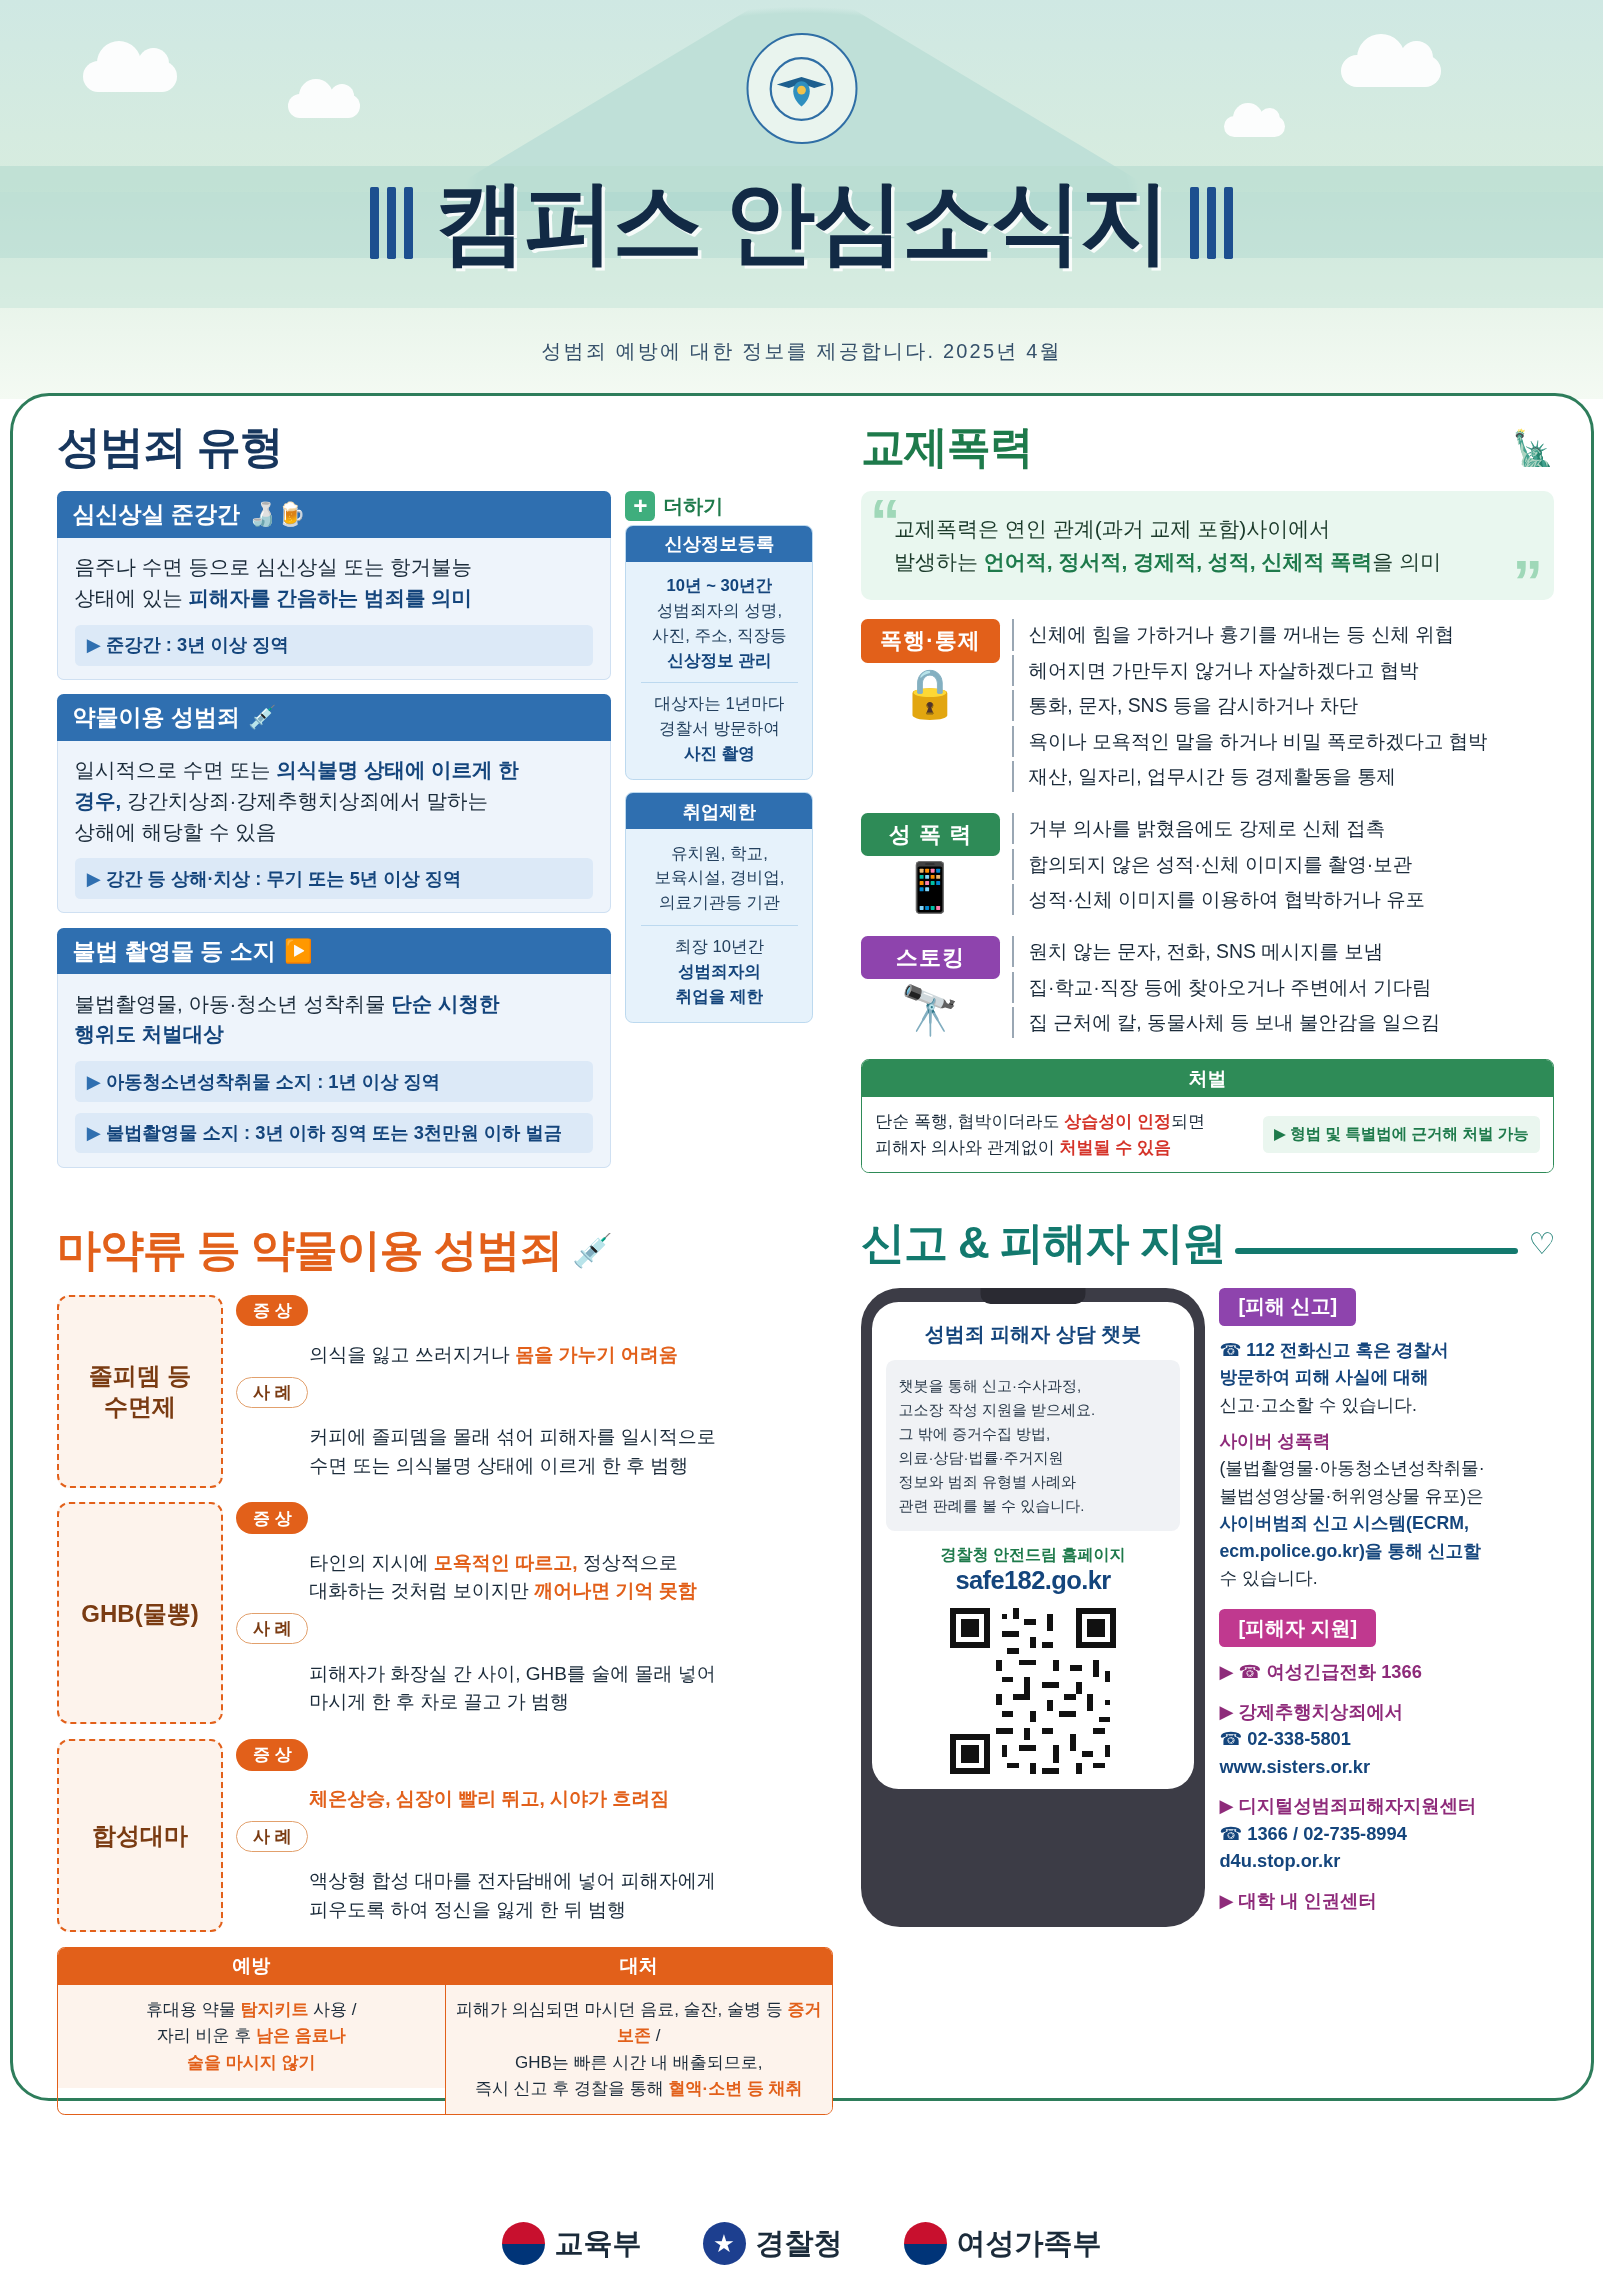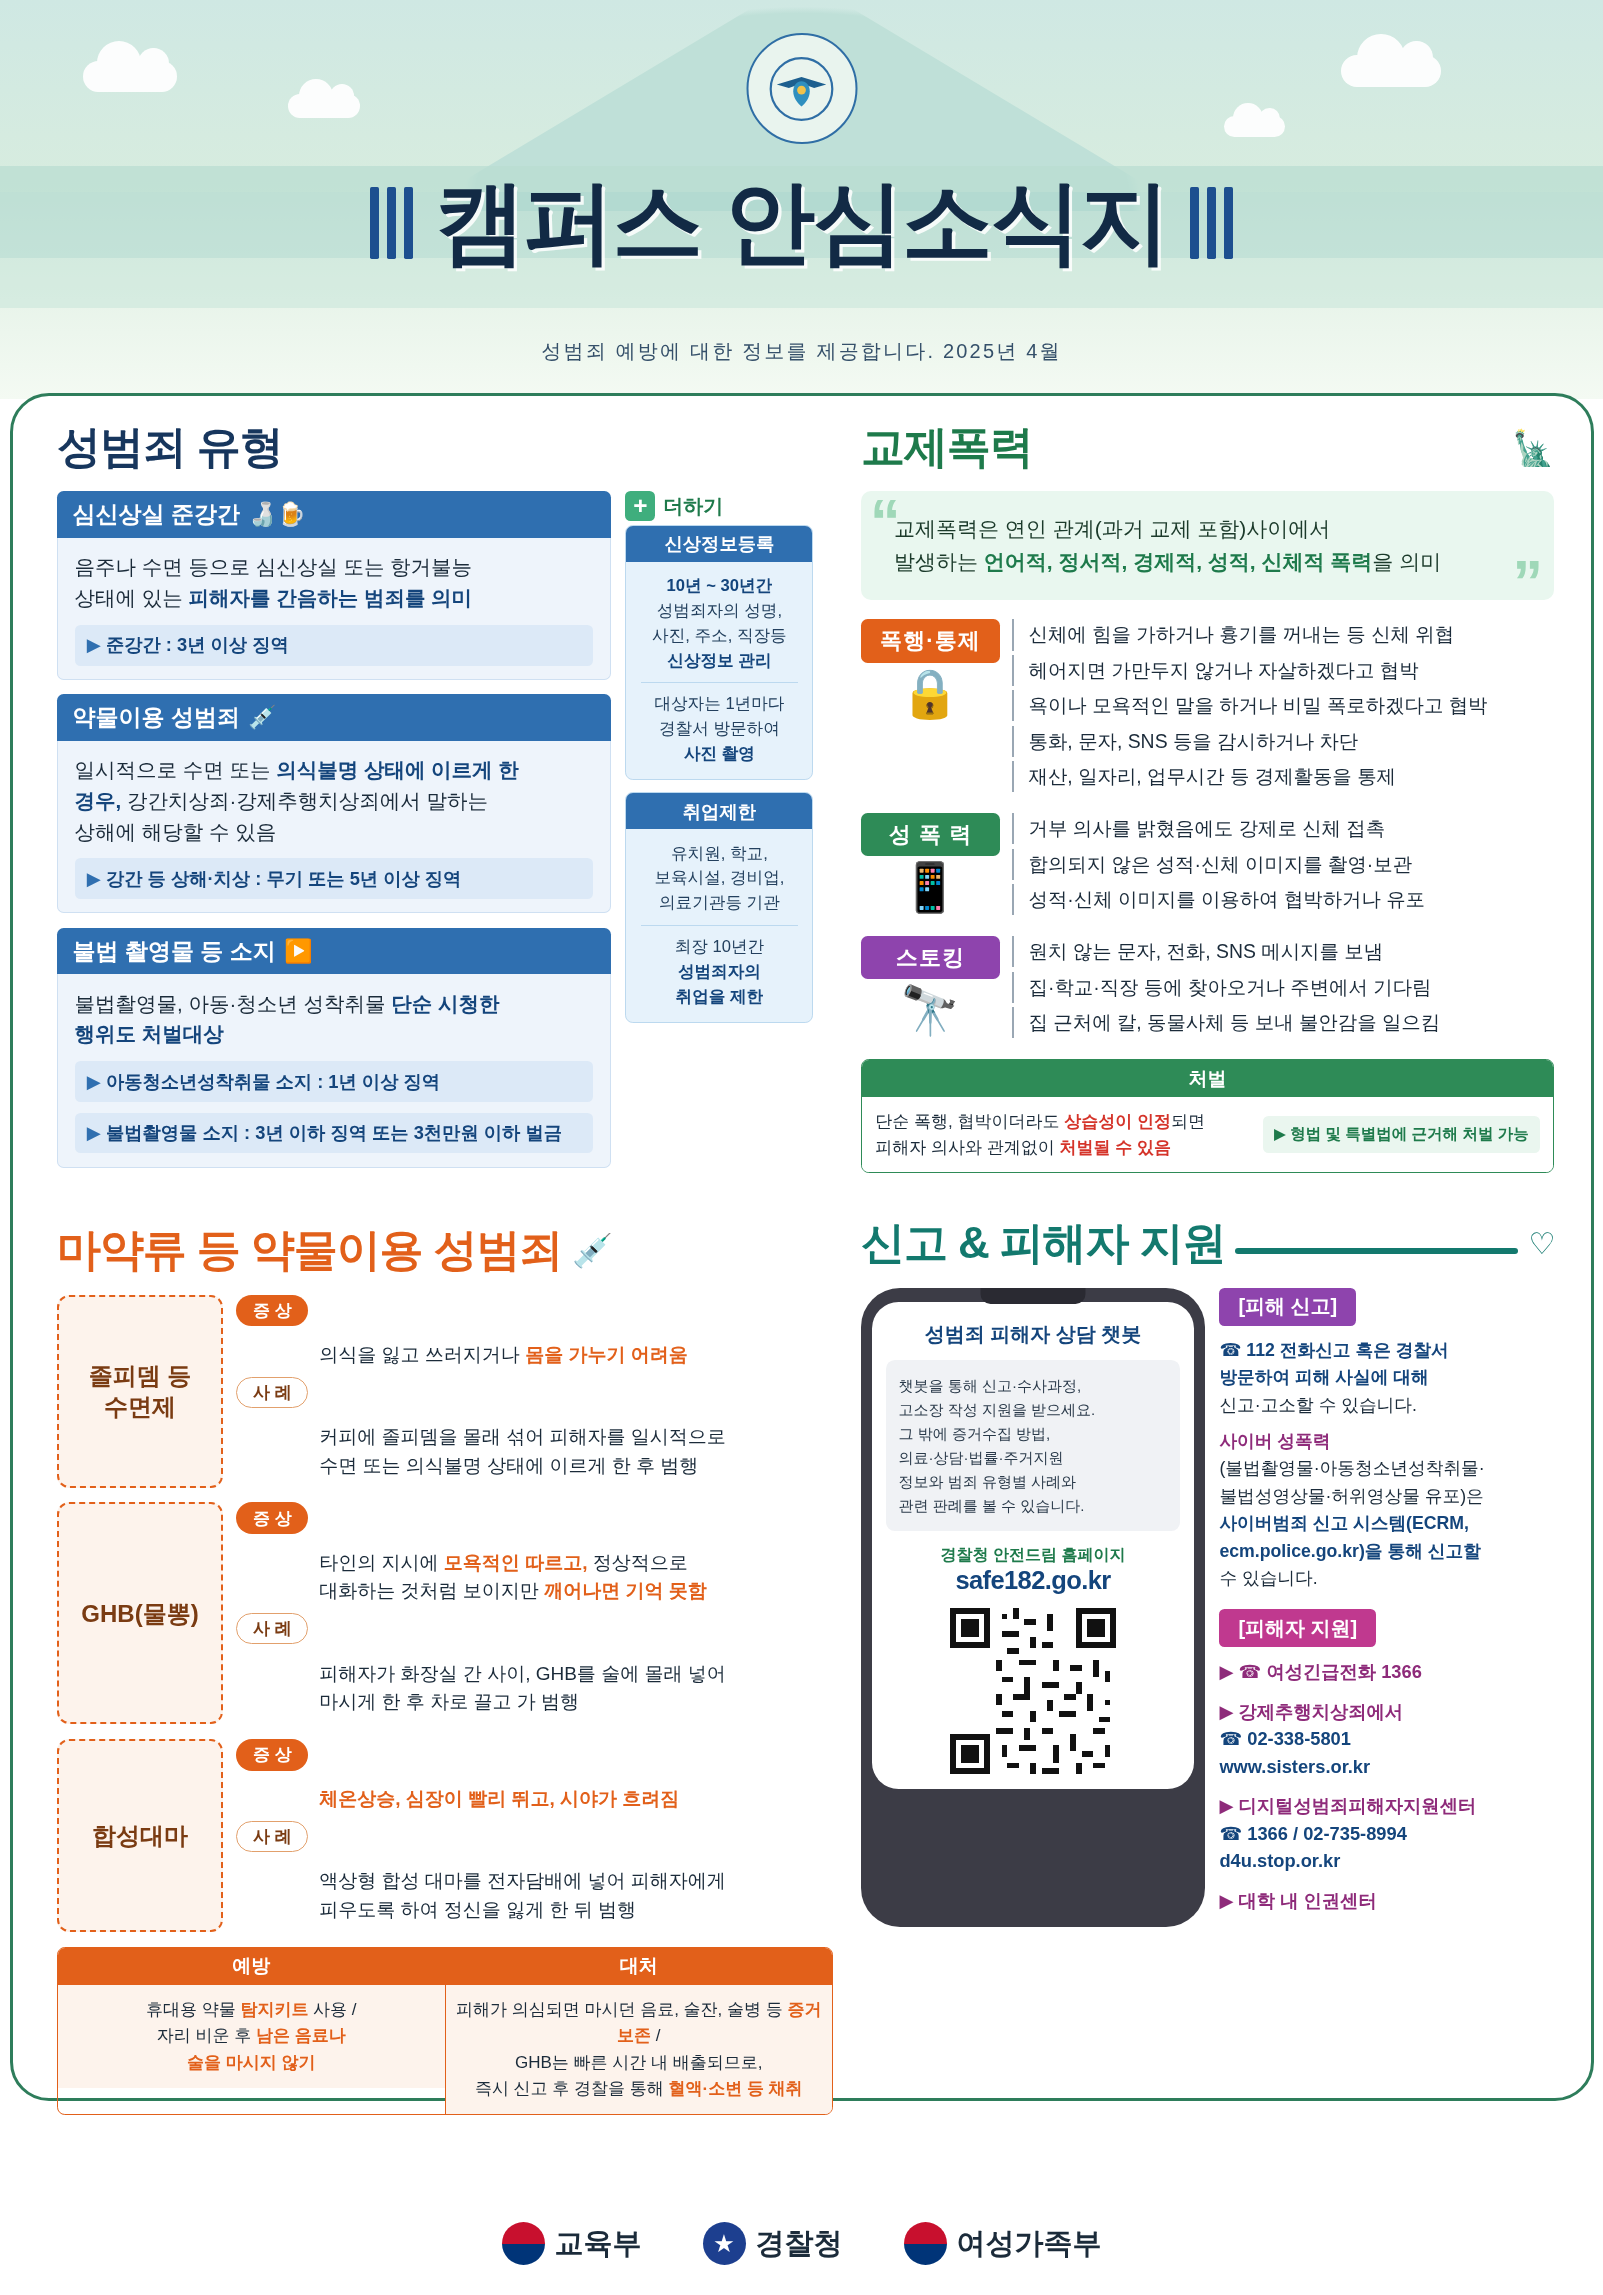--- a/index.html
+++ b/index.html
@@ -186,21 +186,21 @@
   .punish-note:before { content:"▶ "; }
 
   
   .drug-row { display:flex; align-items:stretch; gap:13.3px; margin-bottom:14.4px; }
   .drug-name {
     width:166px; border:2.2px dashed #e2601a; border-radius:12.2px;
     display:flex; align-items:center; justify-content:center; text-align:center;
     font-size:24px; font-weight:bold; color:#7a3b12; background:#fdf3ec; line-height:1.3;
   }
   .drug-detail { flex:1; }
-  .drug-line { display:flex; align-items:flex-start; gap:11px; margin-bottom:7.8px; }
+  .drug-line { display:flex; align-items:flex-start; gap:1px; margin-bottom:7.8px; }
   .drug-tag {
     width:72px; flex:0 0 72px; text-align:center; font-size:17px; font-weight:bold;
     color:#fff; background:#e2601a; border-radius:554px; padding:4.4px 0;
   }
   .drug-tag.gray { background:#fff; color:#7a3b12; border:1.7px solid #e2a06c; padding:2.8px 0;}
   .drug-text { font-size:19px; line-height:1.5; padding-top:2.2px;margin-top:44px; }
 
   .pc-table { display:flex; gap:0; border:1.7px solid #e2601a; border-radius:7.8px; overflow:hidden; margin-top:4.4px;}
   .pc-col { flex:1; }
   .pc-col + .pc-col { border-left:1.7px solid #e2601a; }
@@ -489,22 +489,22 @@
         </div>
 
         <div class="dv-row">
           <div class="dv-left">
             <div class="dv-chip">폭행·통제</div>
             <div class="dv-icon">🔒</div>
           </div>
           <div class="dv-list">
             <div>신체에 힘을 가하거나 흉기를 꺼내는 등 신체 위협</div>
             <div>헤어지면 가만두지 않거나 자살하겠다고 협박</div>
+            <div>통화, 문자, SNS 등을 감시하거나 차단</div>
             <div>욕이나 모욕적인 말을 하거나 비밀 폭로하겠다고 협박</div>
-            <div>통화, 문자, SNS 등을 감시하거나 차단</div>
             <div>재산, 일자리, 업무시간 등 경제활동을 통제</div>
           </div>
         </div>
 
         <div class="dv-row">
           <div class="dv-left">
             <div class="dv-chip green">성 폭 력</div>
             <div class="dv-icon">📱</div>
           </div>
           <div class="dv-list">

